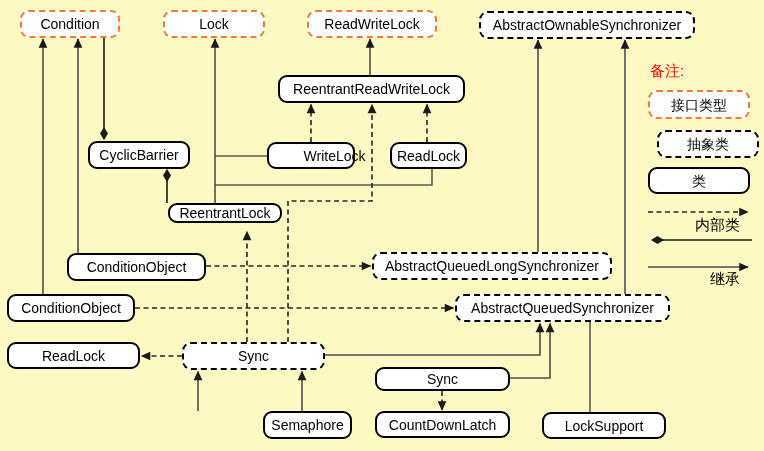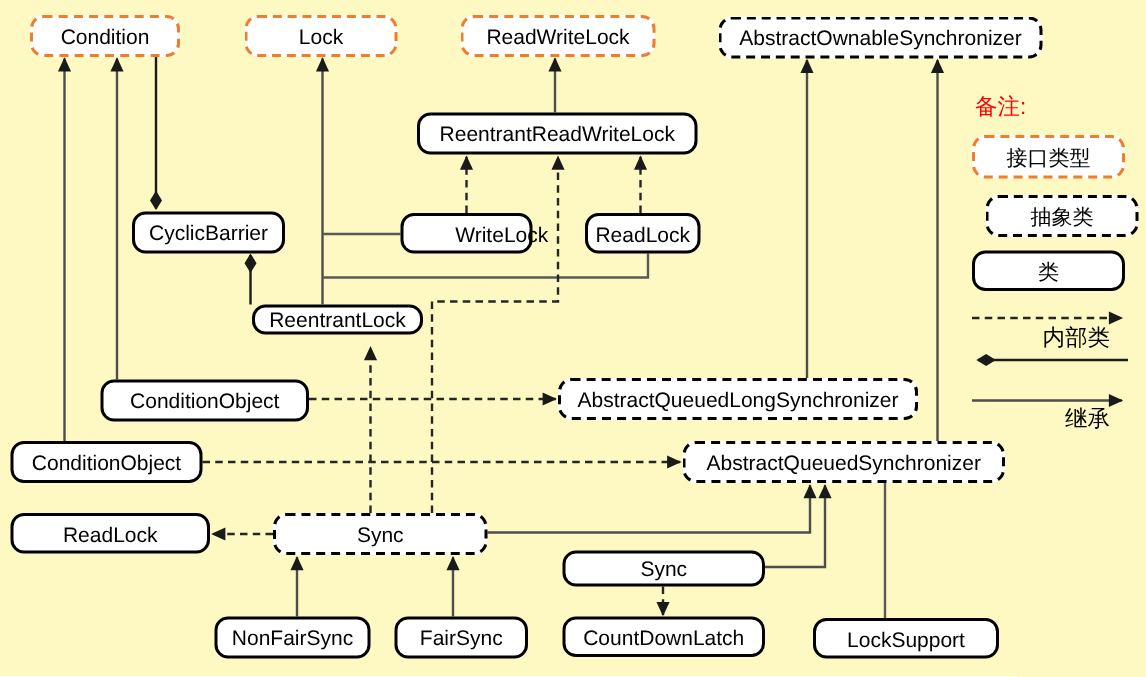--- a/index.html
+++ b/index.html
@@ -86,22 +86,21 @@
       <div class="node class" style="left: 267px; top: 142px; width: 88px; height: 27px; padding-left: 47px;">WriteLock</div>
       <div class="node class" style="left: 390px; top: 142px; width: 77px; height: 27px;">ReadLock</div>
       <div class="node class" style="left: 168px; top: 203px; width: 114px; height: 20px;">ReentrantLock</div>
       <div class="node class" style="left: 67px; top: 253px; width: 139px; height: 28px;">ConditionObject</div>
       <div class="node abstract" style="left: 372px; top: 252px; width: 240px; height: 28px;">AbstractQueuedLongSynchronizer</div>
       <div class="node class" style="left: 7px; top: 294px; width: 128px; height: 28px;">ConditionObject</div>
       <div class="node abstract" style="left: 455px; top: 294px; width: 215px; height: 28px;">AbstractQueuedSynchronizer</div>
       <div class="node class" style="left: 7px; top: 342px; width: 133px; height: 27px;">ReadLock</div>
       <div class="node abstract" style="left: 182px; top: 342px; width: 143px; height: 28px;">Sync</div>
       <div class="node class" style="left: 375px; top: 367px; width: 135px; height: 24px;">Sync</div>
-      <div class="node class" style="left: 143px; top: 411px; width: 104px; height: 28px;">NonFairSync</div>
-      <div class="node class" style="left: 263px; top: 411px; width: 89px; height: 28px;">FairSync</div>
+      <div class="node class" style="left: 263px; top: 411px; width: 89px; height: 28px;">Semaphore</div>
       <div class="node class" style="left: 375px; top: 411px; width: 135px; height: 27px;">CountDownLatch</div>
       <div class="node class" style="left: 528px; top: 412px; width: 124px; height: 27px; margin-left: 14px;">LockSupport</div>
       <div class="node interface" style="left: 648px; top: 90px; width: 102px; height: 29px;">接口类型</div>
       <div class="node abstract" style="left: 657px; top: 130px; width: 102px; height: 28px;">抽象类</div>
       <div class="node class" style="left: 648px; top: 167px; width: 102px; height: 27px;">类</div>
     </div>
 
   <div class="legend-note">备注:</div>
   <div class="legend-line-label" id="legend-label-inner">内部类</div>
   <div class="legend-line-label" id="legend-label-inherit">继承</div>

